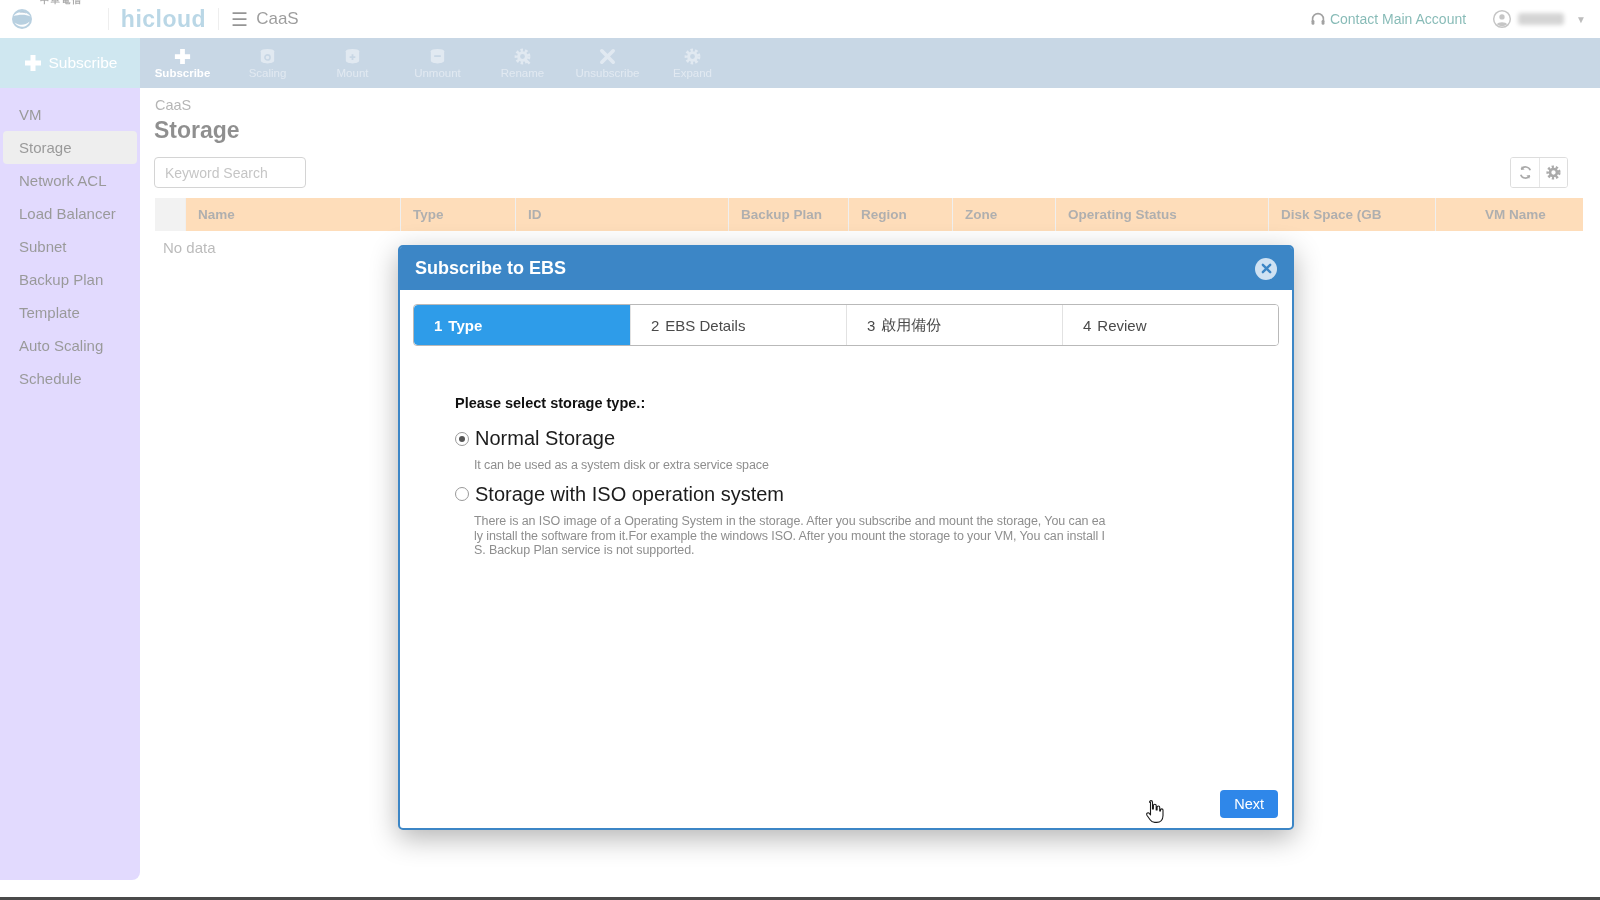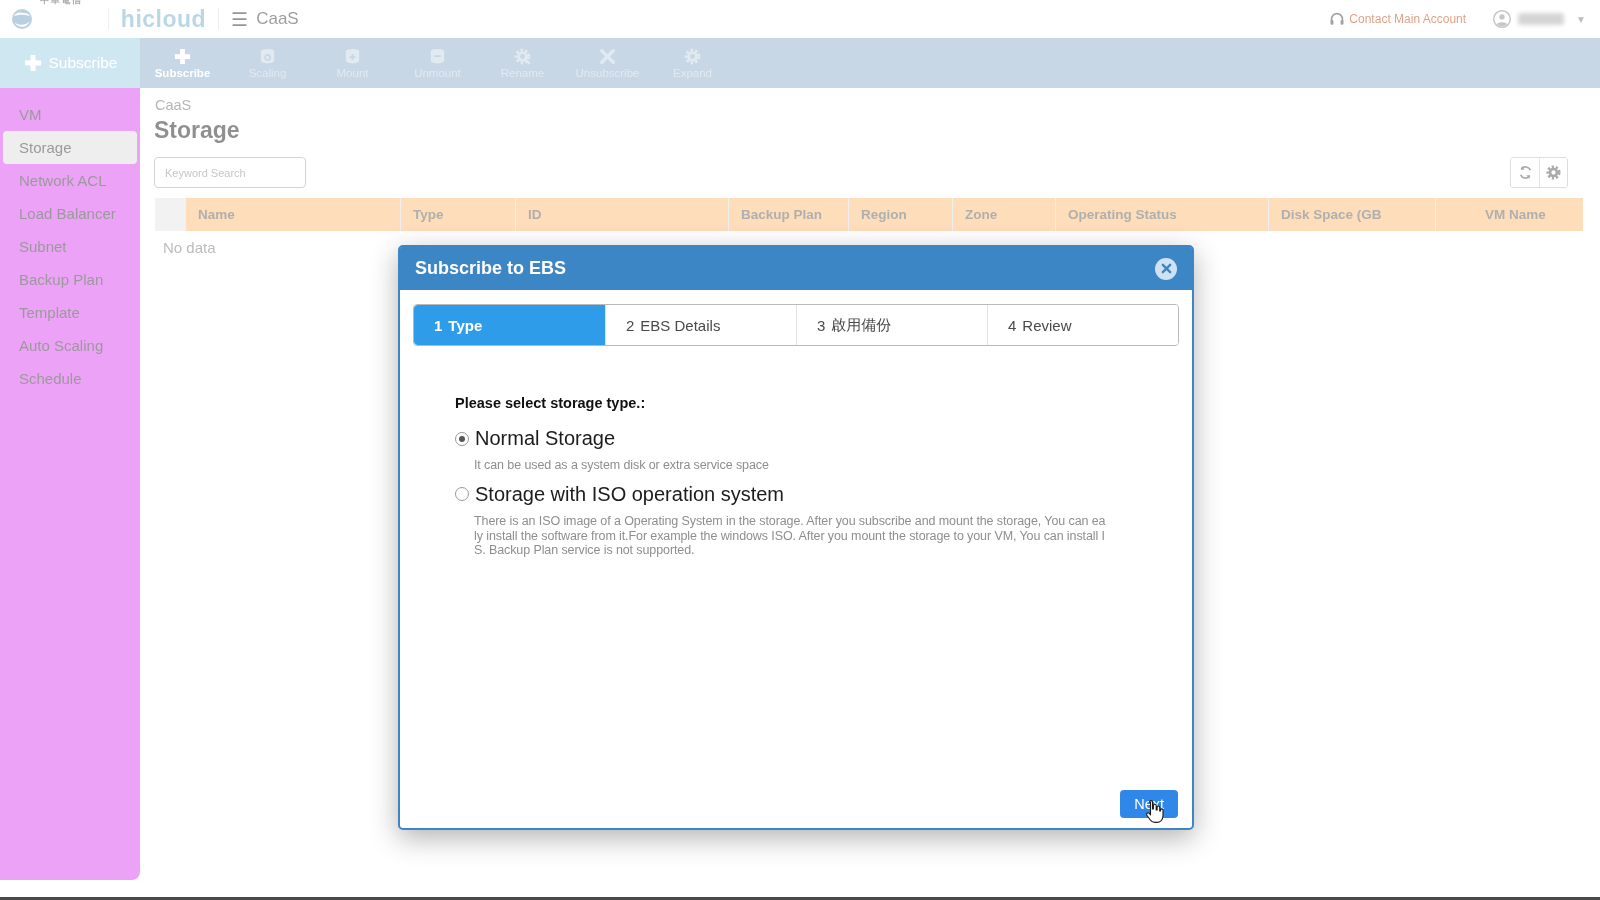--- a/index.html
+++ b/index.html
@@ -15,67 +15,67 @@
   .hdr-left { position:absolute; left:10px; top:0; height:38px; display:flex; align-items:center; }
   .cht-logo { width:24px; height:24px; margin-right:6px; }
   .cht-text { display:flex; flex-direction:column; line-height:1; margin-right:12px;gap:32px; }
   .cht-name { font-size:9.5px; font-weight:bold; color:#535353; letter-spacing:1px; }
   .cht-sub { font-size:5px; color:#8a8a8a; margin-top:2px; }
   .hdr-div { width:1px; height:22px; background:#dcdcdc; margin:0 12px; }
   .hicloud { font-size:23px; font-weight:bold; color:#74aecd; letter-spacing:0.5px; }
   .hamburger { font-size:19px; color:#2b2b2b; margin-right:8px; cursor:pointer; line-height:1; }
   .caas-label { font-size:17px; color:#3a3a3a; }
   .hdr-right { position:absolute; right:14px; top:0; height:38px; display:flex; align-items:center; gap:8px; }
-  .contact { display:flex; align-items:center; gap:3px; color:#c2410c; font-size:12px; cursor:pointer; }
+  .contact { display:flex; align-items:center; gap:3px; color:#0f766e; font-size:14px; cursor:pointer; }
   .user-area { display:flex; align-items:center; gap:6px; margin-left:18px; cursor:pointer; }
   .user-blur { width:46px; height:12px; background:#a9a9a9; border-radius:3px; filter:blur(2px); }
   .caret { font-size:10px; color:#7a7a7a; margin-left:6px; }
 
   
   .toolbar { position:absolute; top:38px; left:0; width:1600px; height:50px; background:#91aecb; z-index:1; display:flex; }
   .side-subscribe {
     width:140px; height:50px; background:#9fcfe1; display:flex; align-items:center; justify-content:center;
     gap:6px; color:#fff; font-size:15.5px; cursor:pointer; flex:0 0 140px;
   }
   .tb-items { display:flex; height:50px; }
   .tb-item { width:85px; height:50px; display:flex; flex-direction:column; align-items:center; justify-content:center; gap:2px; color:#fff; cursor:pointer; }
   .tb-item .tb-label { font-size:11.5px; line-height:1; }
   .tb-item.disabled { opacity:0.45; cursor:default; }
   .tb-item.enabled .tb-label { font-weight:bold; }
 
   
-  .sidebar { position:absolute; top:88px; left:0; width:140px; height:792px; background:#d946ef; border-bottom-right-radius:8px; z-index:1; padding-top:10px; }
+  .sidebar { position:absolute; top:88px; left:0; width:140px; height:792px; background:#c4b5fd; border-bottom-right-radius:8px; z-index:1; padding-top:10px; }
   .side-item { height:33px; display:flex; align-items:center; padding-left:16px; font-size:15px; color:#333; cursor:pointer; margin:0 3px; border-radius:4px; }
   .side-item.selected { background:#dcdcdc; }
 
   
   .main { position:absolute; top:88px; left:140px; width:1460px; height:792px; background:#fff; z-index:1; }
   .breadcrumb { position:absolute; left:15px; top:9px; font-size:14.5px; color:#6b6b6b; }
   .page-title { position:absolute; left:14px; top:29px; font-size:23px; font-weight:bold; color:#1f1f1f; }
   .search-input {
     position:absolute; left:14px; top:69px; width:152px; height:31px; border:1px solid #a8a8a8; border-radius:4px;
-    padding:0 10px; font-size:11px; color:#333; font-family:"Liberation Sans",sans-serif; outline:none; background:#fff;
+    padding:0 10px; font-size:14px; color:#333; font-family:"Liberation Sans",sans-serif; outline:none; background:#fff;
   }
   .search-input::placeholder { color:#8a8a8a; }
   .icon-group { position:absolute; right:32px; top:69px; height:31px; display:flex; border:1px solid #bbb; border-radius:3px; overflow:hidden; }
   .icon-btn { width:28px; height:29px; background:#fff; display:flex; align-items:center; justify-content:center; cursor:pointer; }
   .icon-btn + .icon-btn { border-left:1px solid #ccc; }
 
   .table-header { position:absolute; left:15px; right:17px; top:110px; height:33px; background:#fdba74; display:flex; align-items:center; }
   .th-cell { font-size:13.5px; font-weight:bold; color:#5e5e5e; padding-left:12px; height:33px; display:flex; align-items:center; overflow:hidden; white-space:nowrap; border-left:1px solid #dedede; }
   .th-cb { width:30px; flex:0 0 30px; background:#e4e4e4; border-left:none; }
   .no-data { position:absolute; left:23px; top:151px; font-size:15px; color:#777; }
 
   
   .dim-overlay { position:absolute; inset:0; background:rgba(255,255,255,0.5); z-index:10; }
   .bottom-strip { position:absolute; left:0; bottom:0; width:1600px; height:3px; background:#4a4a4a; z-index:12; }
 
   
   .modal {
-    position:absolute; left:398px; top:245px; width:796px; height:585px; z-index:20;
+    position:absolute; left:398px; top:245px; width:896px; height:585px; z-index:20;
     background:#fff; border:2px solid var(--modal-blue,#3c86c6); border-radius:5px;
     box-shadow:0 8px 28px rgba(0,0,0,0.3);
   }
   .modal-header { height:43px; background:var(--modal-blue,#3c86c6); display:flex; align-items:center; padding:0 15px; border-radius:2px 2px 0 0; }
   .modal-title { color:#fff; font-size:18px; font-weight:bold; }
   .modal-close { margin-left:auto; width:22px; height:22px; border-radius:50%; background:#cfe2f3; display:flex; align-items:center; justify-content:center; cursor:pointer; }
   .modal-tabs { margin:14px 13px 0 13px; height:42px; border:1px solid #b9b9b9; border-radius:4px; display:flex; overflow:hidden; background:#fff; }
   .step-tab { flex:1 1 25%; display:flex; align-items:center; padding-left:20px; gap:6px; font-size:15px; color:#4a4a4a; cursor:pointer; background:#fff; }
   .step-tab + .step-tab { border-left:1px solid #e2e2e2; }
   .step-tab.active { background:var(--active-tab-blue,#2e9ce9); color:#fff; font-weight:bold; border-radius:4px 0 0 4px; }

